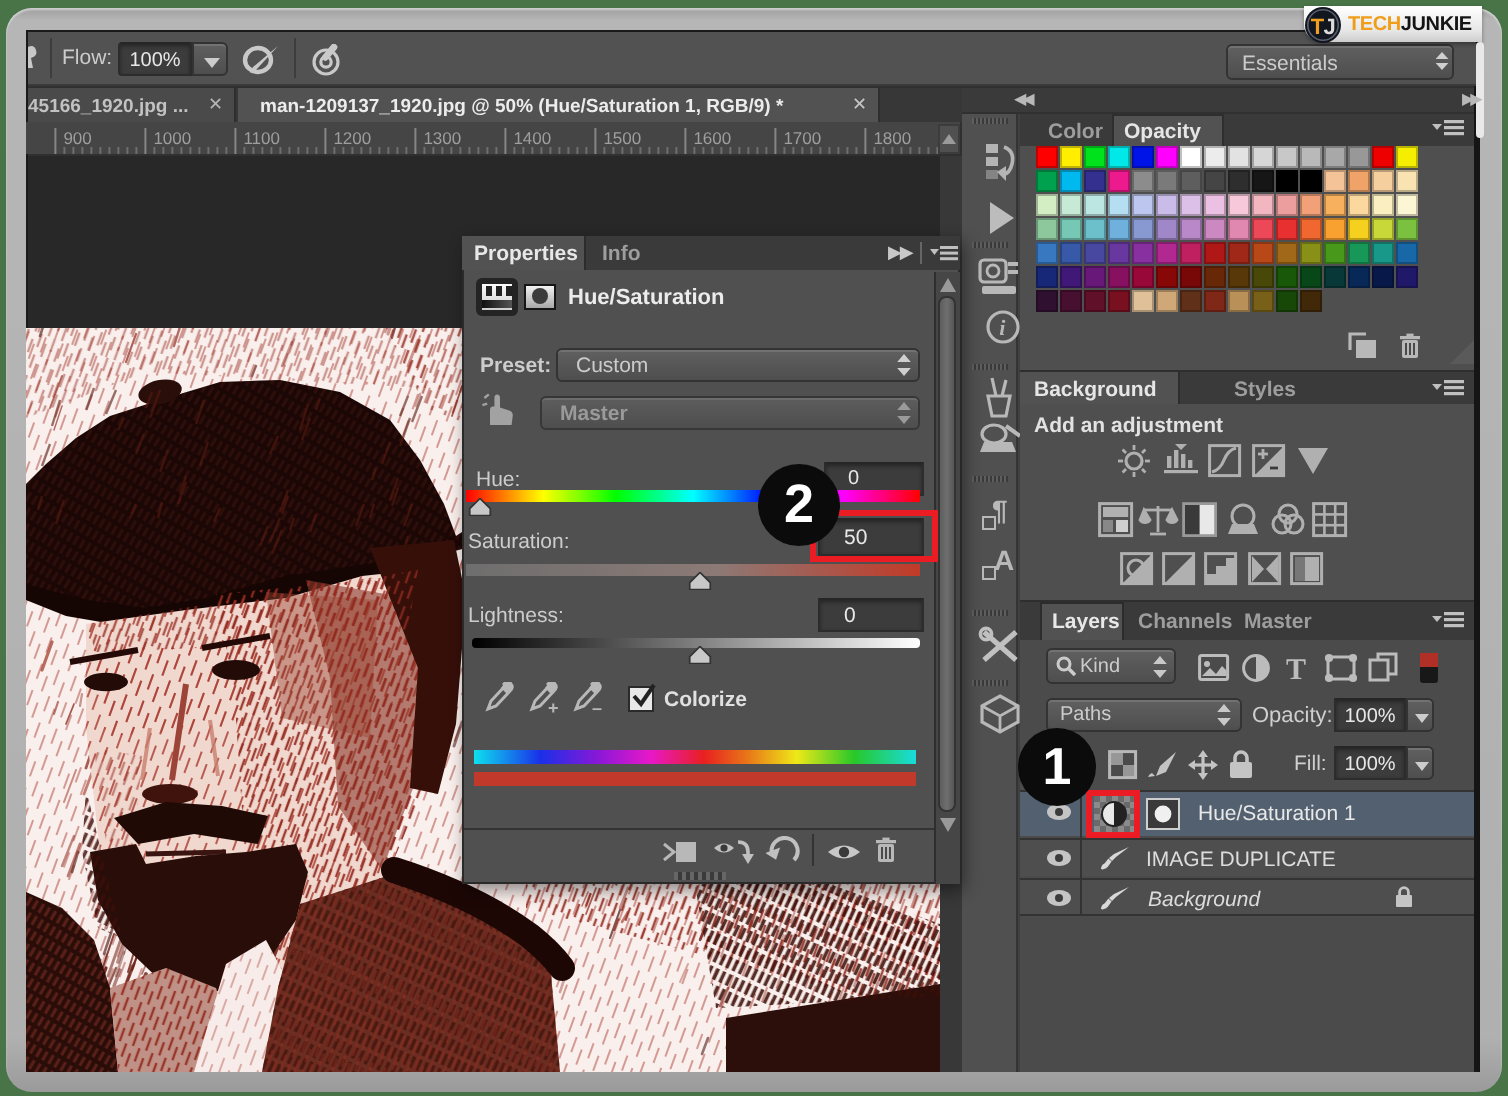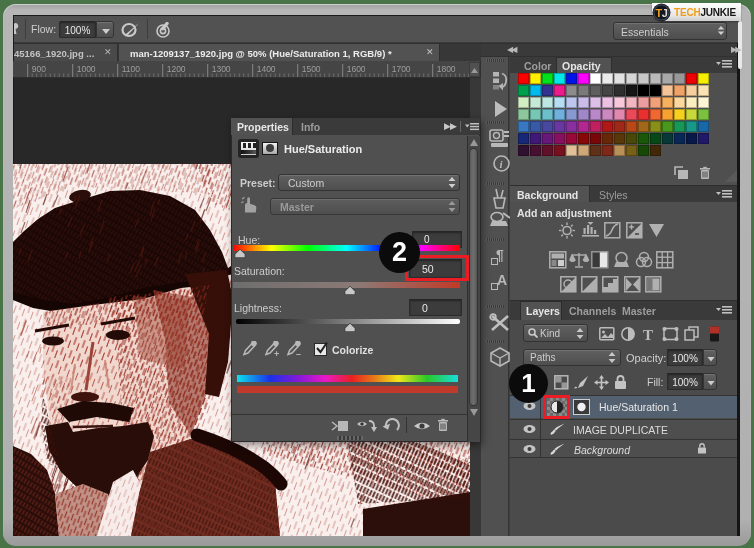--- a/index.html
+++ b/index.html
@@ -810,21 +810,21 @@
     <line x1="7" y1="5.5" x2="7" y2="11.5" stroke="#4a4a4a" stroke-width="1"></line>
     <line x1="9" y1="5.5" x2="9" y2="11.5" stroke="#4a4a4a" stroke-width="1"></line>
   </svg>
 <svg class="ab" style="left:725px;top:170px" width="12" height="12" viewBox="0 0 12 12">
     <path d="M12,0 L12,12 L0,12 Z" fill="#5a5a5a"></path>
   </svg>
 <div class="ab" style="left:510px;top:185px;width:227px;height:115px;background:#4f4f4f;border-top:1px solid #2e2e2e"></div>
 <div class="ab" style="left:510px;top:186px;width:227px;height:16px;background:#3a3a3a"></div>
 <div class="ab" style="left:510px;top:186px;width:80px;height:16px;background:#525252;border-right:1px solid #2e2e2e"></div>
 <div class="ab" style="left:517px;top:189px;color:#e6e6e6;font-size:10.5px;font-weight:bold">Background</div>
-<div class="ab" style="left:599px;top:189px;color:#9d9d9d;font-size:10.5px;font-weight:normal">Styles</div>
+<div class="ab" style="left:617px;top:189px;color:#9d9d9d;font-size:10.5px;font-weight:bold">Styles</div>
 <svg class="ab" style="left:716px;top:190px" width="16" height="8" viewBox="0 0 16 8">
     <path d="M0,2 L5,2 L2.5,5 Z" fill="#c0c0c0"></path>
     <rect x="6" y="0" width="10" height="1.6" fill="#c0c0c0"></rect>
     <rect x="6" y="3" width="10" height="1.6" fill="#c0c0c0"></rect>
     <rect x="6" y="6" width="10" height="1.6" fill="#c0c0c0"></rect>
   </svg>
 <div class="ab" style="left:517px;top:207px;color:#e2e2e2;font-size:10.5px;font-weight:bold">Add an adjustment</div>
 <svg class="ab" style="left:558px;top:222px" width="110" height="17" viewBox="0 0 110 17">
     <circle cx="9" cy="8.5" r="4" fill="none" stroke="#b0b0b0" stroke-width="1.6"></circle>
     <g stroke="#b0b0b0" stroke-width="1.4">

